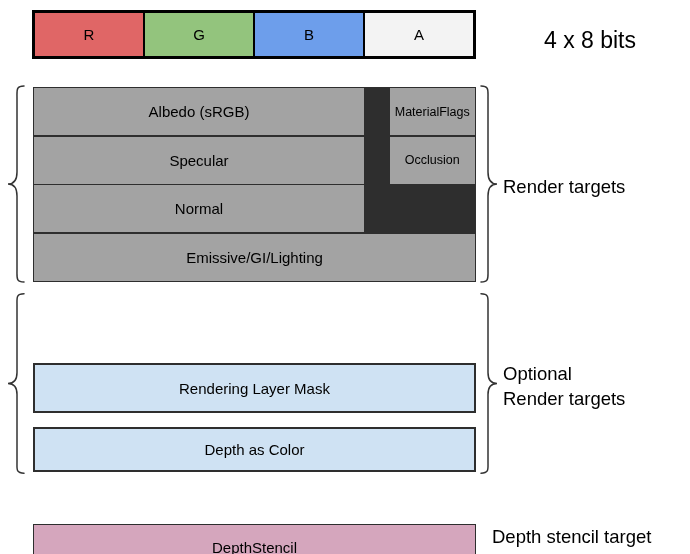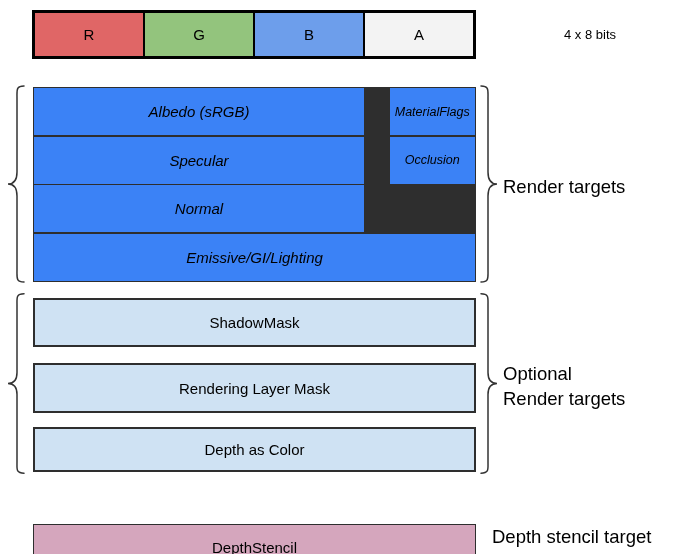--- a/index.html
+++ b/index.html
@@ -11,28 +11,28 @@
   .rgba-bar{
     position:absolute;left:32px;top:10px;width:444px;height:49px;
     box-sizing:border-box;border:3px solid #000;background:#000;
     display:flex;gap:2px;
   }
   .bar-cell{flex:1;display:flex;align-items:center;justify-content:center;font-size:15px;}
   .bar-cell.c-r{background:#e06666;}
   .bar-cell.c-g{background:#93c47d;}
   .bar-cell.c-b{background:#6d9eeb;}
   .bar-cell.c-a{background:#f3f3f3;}
-  .bits-caption{position:absolute;left:510px;top:27px;width:160px;text-align:center;font-size:13px;}
+  .bits-caption{position:absolute;left:510px;top:27px;width:160px;text-align:center;font-size:23px;}
   
   .rt-table{
     position:absolute;left:33px;top:87px;width:443px;height:195px;
     box-sizing:border-box;border:1.5px solid #2e2e2e;background:#2e2e2e;
     display:grid;grid-template-columns:330px 1fr;grid-auto-rows:1fr;gap:1.5px;
   }
-  .rt-cell{background:#3b82f6;display:flex;align-items:center;justify-content:center;font-size:15px;font-style:italic;}
+  .rt-cell{background:#a3a3a3;display:flex;align-items:center;justify-content:center;font-size:15px;}
   .rt-cell.small{font-size:12.5px;margin-left:24px;}
   .rt-cell.full{grid-column:1 / 3;}
   
   .opt-box{
     position:absolute;left:33px;width:443px;box-sizing:border-box;
     background:#cfe2f3;border:2px solid #2e2e2e;
     display:flex;align-items:center;justify-content:center;font-size:15px;
   }
   .opt-1{top:298px;height:49px;}
   .opt-2{top:363px;height:50px;}
@@ -84,21 +84,20 @@
       <path d="M18 2 C10 2 11 6 11 14 L11 88 C11 96 8 100 2 100 C8 100 11 104 11 112 L11 186 C11 194 10 198 18 198"></path>
     </svg>
   </div>
   <div class="brace br-r1">
     <svg width="20" height="200" viewBox="0 0 20 200" preserveAspectRatio="none">
       <path d="M2 2 C10 2 9 6 9 14 L9 88 C9 96 12 100 18 100 C12 100 9 104 9 112 L9 186 C9 194 10 198 2 198"></path>
     </svg>
   </div>
   <div class="side-label lbl-rt">Render targets</div>
 
-  <div class="opt-box opt-1">ShadowMask</div>
   <div class="opt-box opt-2">Rendering Layer Mask</div>
   <div class="opt-box opt-3">Depth as Color</div>
 
   <div class="brace br-l2">
     <svg width="20" height="183" viewBox="0 0 20 200" preserveAspectRatio="none">
       <path d="M18 2 C10 2 11 6 11 14 L11 88 C11 96 8 100 2 100 C8 100 11 104 11 112 L11 186 C11 194 10 198 18 198"></path>
     </svg>
   </div>
   <div class="brace br-r2">
     <svg width="20" height="183" viewBox="0 0 20 200" preserveAspectRatio="none">

